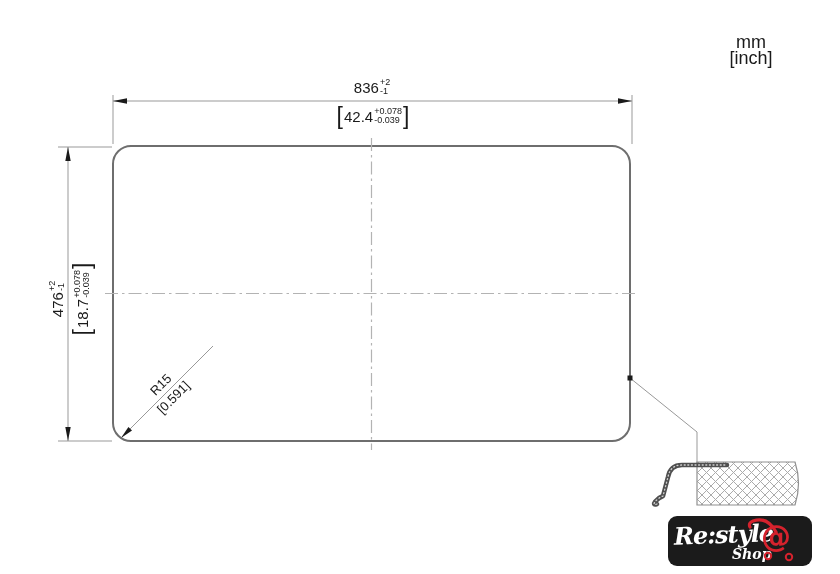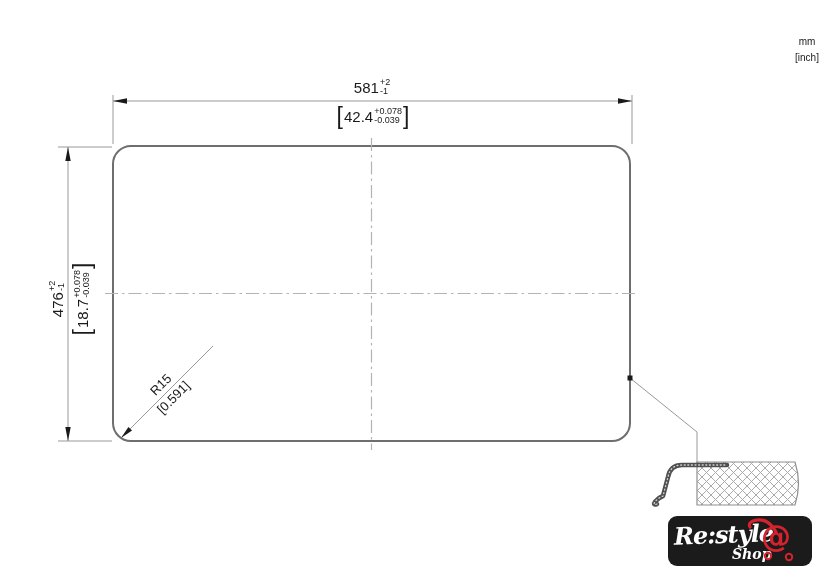--- a/index.html
+++ b/index.html
@@ -28,22 +28,22 @@
   .brk{font-size:23px;font-weight:400;line-height:20px;padding:0 1px;}
   .lbl-width-mm{left:372px;top:87px;transform:translate(-50%,-50%);}
   .lbl-width-inch{left:373px;top:116px;transform:translate(-50%,-50%);}
   .lbl-height-mm{left:57px;top:299px;transform:translate(-50%,-50%) rotate(-90deg);}
   .lbl-height-inch{left:82px;top:299px;transform:translate(-50%,-50%) rotate(-90deg);}
   .lbl-radius{position:absolute;left:167px;top:391px;
       transform:translate(-50%,-50%) rotate(-45deg);
       text-align:center;font-size:13px;line-height:13px;}
   .lbl-radius .r-line{display:block;}
   .lbl-radius .r-gap{margin-top:5px;}
-  .units{position:absolute;left:776px;top:34px;width:62px;text-align:center;
-      font-size:10px;line-height:16px;}
+  .units{position:absolute;left:720px;top:34px;width:62px;text-align:center;
+      font-size:18px;line-height:16px;}
   
   .logo{position:absolute;left:668px;top:516px;width:144px;height:50px;
       background:var(--logo-bg,#1b1b1b);border-radius:9px;}
   .logo-brand{position:absolute;left:6px;top:7px;
       font-family:"DejaVu Serif", serif;font-style:italic;font-weight:bold;
       font-size:24px;line-height:1;color:var(--logo-text,#ffffff);
       letter-spacing:-1px;transform:rotate(-2deg);}
   .logo-sub{position:absolute;left:64px;top:31px;
       font-family:"DejaVu Serif", serif;font-style:italic;font-weight:bold;
       font-size:14px;line-height:1;color:var(--logo-text,#ffffff);}
@@ -100,21 +100,21 @@
   <path d="M657,504 C650,506.5 657,498 663,496 L668,477 C669.5,469 674,465 682,465 L727,465" class="st-profile"></path>
   <path d="M657,504 C650,506.5 657,498 663,496 L668,477 C669.5,469 674,465 682,465 L727,465" class="st-profile-inner"></path>
 </svg>
 
 <div class="units">
   <div>mm</div>
   <div>[inch]</div>
 </div>
 
 <div class="lbl lbl-width-mm">
-  <span class="val">581</span>
+  <span class="val">836</span>
     <span class="tol">
       <span>+2</span>
       <span>-1</span>
     </span>
 </div>
 <div class="lbl lbl-width-inch">
   <span class="brk">[</span>
     <span class="val">42.4</span>
     <span class="tol">
       <span>+0.078</span>

